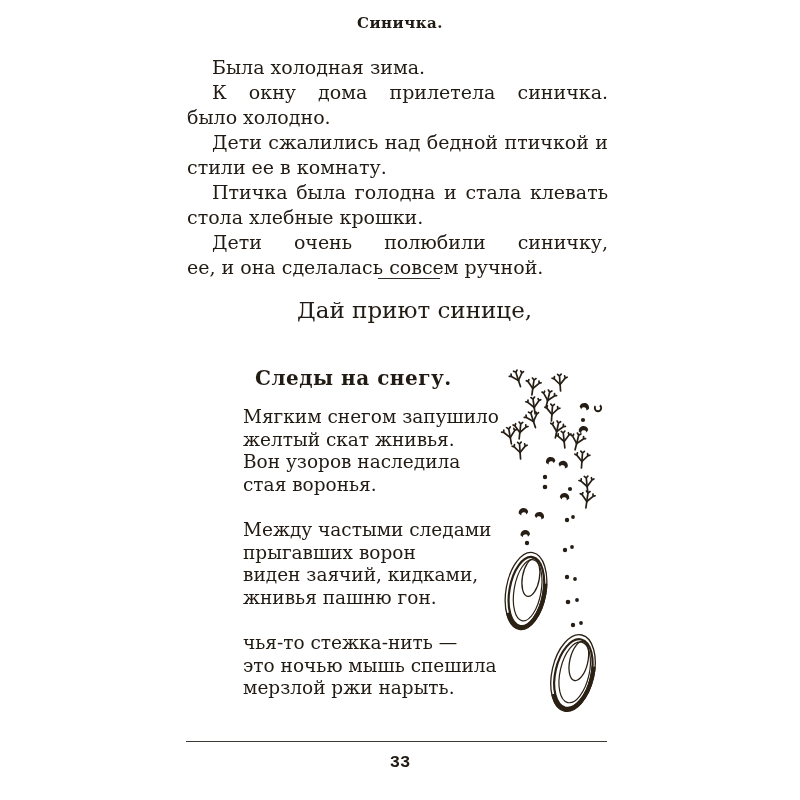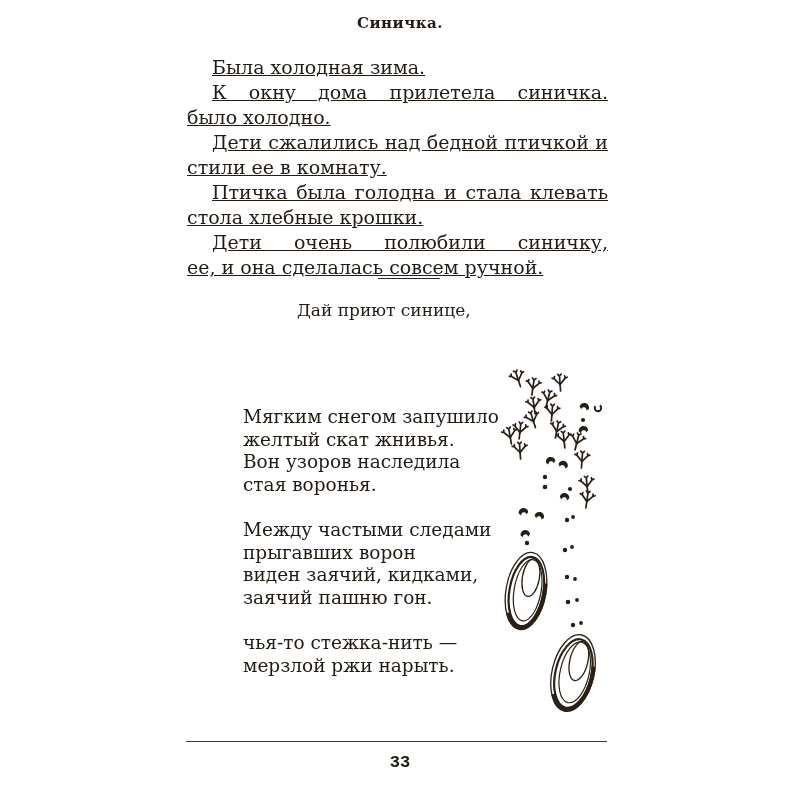--- a/index.html
+++ b/index.html
@@ -27,41 +27,40 @@
     letter-spacing: 0.5px;
     margin: 0;
   }
   .story-text {
     position: absolute;
     left: 187px;
     top: 55px;
     width: 421px;
     font-size: 19px;
     line-height: 25px;
-    text-decoration: underline;
   }
   .line { height: 25px; overflow: hidden; white-space: nowrap; }
   .line.ind { padding-left: 25px; }
   .line.just {
     white-space: normal;
     text-align: justify;
     text-align-last: justify;
   }
   .divider {
     position: absolute;
     left: 378px;
     top: 278px;
     width: 62px;
     border-top: 1.4px solid #2e2a26;
   }
   .moral {
     position: absolute;
     left: 297px;
     top: 297px;
-    font-size: 17px;
+    font-size: 23px;
     line-height: 26px;
   }
   .poem-title {
     position: absolute;
     left: 255px;
     top: 366px;
     font-size: 20px;
     font-weight: bold;
     letter-spacing: 0.5px;
     margin: 0;
@@ -117,36 +116,38 @@
     <div class="line ind just">Дети очень полюбили синичку, кормили</div>
     <div class="line">ее, и она сделалась совсем ручной.</div>
   </div>
 
   <div class="divider"></div>
 
   <div class="moral">
     <div>Дай приют синице,</div>
   </div>
 
+  <h2 class="poem-title">Следы на снегу.</h2>
 
   <div class="poem">
     <div class="stanza">
       <div>Мягким снегом запушило</div>
       <div>желтый скат жнивья.</div>
       <div>Вон узоров наследила</div>
       <div>стая воронья.</div>
     </div>
     <div class="stanza">
       <div>Между частыми следами</div>
       <div>прыгавших ворон</div>
       <div>виден заячий, кидками,</div>
-      <div>заячий пашню гон.</div>
+      <div>жнивья пашню гон.</div>
     </div>
     <div class="stanza">
       <div>чья-то стежка-нить —</div>
+      <div>это ночью мышь спешила</div>
       <div>мерзлой ржи нарыть.</div>
     </div>
   </div>
 
   <svg class="illus" viewBox="0 0 190 395" xmlns="http://www.w3.org/2000/svg">
     <defs>
       <g id="bt" stroke="#261e14" stroke-width="1.7" stroke-linecap="round" fill="none">
         <path d="M0,8 L0,1.5"></path>
         <path d="M0,1.5 L-5.5,-4.5 M-5.5,-4.5 l-2,-0.8 M-5.5,-4.5 l0.4,-2.3"></path>
         <path d="M0,1.5 L0,-7 M0,-7 l-1.8,-1.8 M0,-7 l1.8,-1.8"></path>

